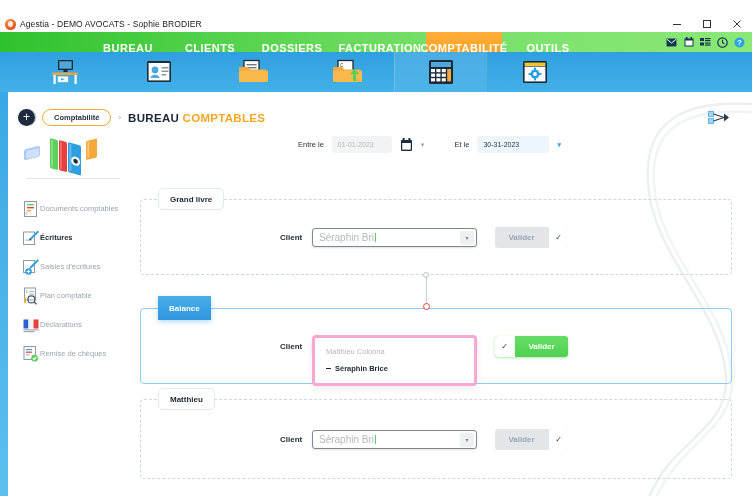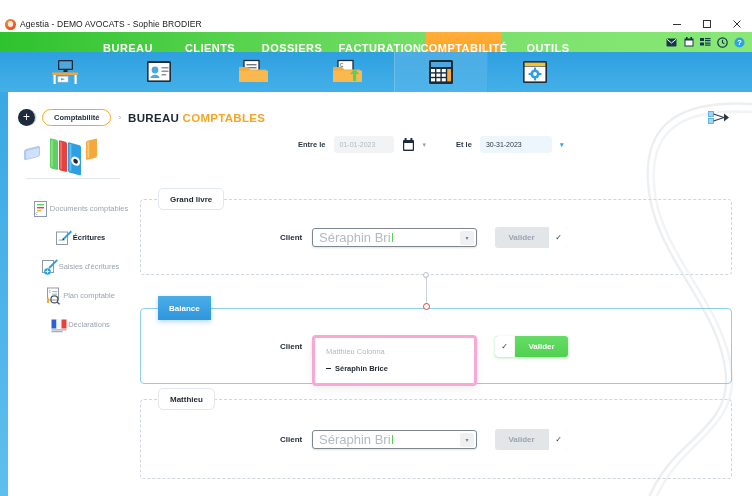--- a/index.html
+++ b/index.html
@@ -109,28 +109,28 @@
   .crumbtitle .t2 { color: #f5a623; }
 
   .cuticon { position: absolute; top: 19px; right: 22px; width: 22px; height: 14px; }
 
   
   .books { position: absolute; top: 44px; left: 14px; width: 104px; height: 40px; }
   .sidedivider { position: absolute; top: 86px; left: 18px; width: 94px; height: 1px; background: #dfe6ec; }
 
   
   .nav { position: absolute; top: 102px; left: 14px; width: 116px; }
-  .navitem { display: flex; align-items: center; height: 29px; margin-bottom: 0px; justify-content: center; }
+  .navitem { display: flex; align-items: center; height: 29px; margin-bottom: 0px; }
   .navitem .ni-icon { width: 18px; height: 18px; flex: 0 0 18px; }
   .navitem .ni-label { font-size: 7.5px; color: #9aa5b1; line-height: 9.5px; }
   .navitem.active .ni-label { color: #1d2733; font-weight: bold; }
 
   
   .daterow { position: absolute; top: 44px; left: 290px; display: flex; align-items: center; gap: 8px; }
-  .dlabel { font-size: 7.5px; font-weight: bold; color: #2a3744; }
+  .dlabel { font-size: 7.5px; font-weight: normal; color: #2a3744; }
   .dfield {
     background: #f1f3f5; border-radius: 3px; height: 17px; width: 60px;
     display: flex; align-items: center; padding: 0 6px;
     font-size: 7px; color: #b3bac1;
   }
   .dfield.alt { background: #eef6fd; color: #2a3744; width: 72px; font-size: 7px; }
   .calbtn { width: 13px; height: 14px; }
   .caret { font-size: 7px; color: #9aa5b1; }
   .caret.blue { color: #3aa8e4; font-weight: bold; }
   .gap22 { width: 14px; }
@@ -159,21 +159,21 @@
   .formrow { position: absolute; top: 50%; left: 0; width: 100%; transform: translateY(-50%);
              display: flex; align-items: center; }
   .flabel { position: absolute; left: 140px; font-size: 8px; font-weight: bold; color: #1d2733; }
 
   .combo {
     position: absolute; left: 172px; width: 165px; height: 19px;
     background: #fff; border: 1px solid #7d8790; border-radius: 3px;
     display: flex; align-items: center; padding-left: 6px;
     box-shadow: 0 1px 2px rgba(0,0,0,.12);
   }
-  .combo .cval { font-size: 13px; color: #b3bac1; }
+  .combo .cval { font-size: 10px; color: #b3bac1; }
   .combo.focused { border-color: #4a5560; }
   .combo.focused .cval { color: #1d2733; }
   .combo .caretbox {
     position: absolute; right: 2px; top: 2px; width: 14px; height: 14px;
     background: #eef0f2; border-radius: 2px;
     display: flex; align-items: center; justify-content: center;
     font-size: 6px; color: #7b858e;
   }
   .combo.focused .caretbox { background: #3aa8e4; color: #fff; }
   .cursorbar {
@@ -525,20 +525,33 @@
             <rect x="1.5" y="3.5" width="5" height="9" fill="#2e5fd0"></rect>
             <rect x="6.5" y="3.5" width="5" height="9" fill="#f2f5f8"></rect>
             <rect x="11.5" y="3.5" width="5" height="9" fill="#e8403c"></rect>
             <rect x="1.5" y="13.4" width="15" height="1" fill="#8e9aa6"></rect>
             <rect x="1.5" y="15.2" width="11" height="1" fill="#8e9aa6"></rect>
           </svg>
         </span>
         <span class="ni-label">Déclarations</span>
       </div>
 
+      <div class="navitem">
+        <span class="ni-icon">
+          <svg width="18" height="18" viewBox="0 0 18 18">
+            <rect x="2" y="1.5" width="11.5" height="13" fill="#fff" stroke="#8e9aa6" stroke-width="1"></rect>
+            <rect x="4" y="4" width="6" height="1.2" fill="#2e9fe0"></rect>
+            <rect x="4" y="6.6" width="6" height="1.2" fill="#e8403c"></rect>
+            <rect x="4" y="9.2" width="3.4" height="1.2" fill="#aab5c0"></rect>
+            <circle cx="12.6" cy="13.2" r="3.4" fill="#5fcf5f"></circle>
+            <path d="M10.9 13.2 l1.2 1.3 l2.3 -2.6" stroke="#fff" stroke-width="1.2" fill="none"></path>
+          </svg>
+        </span>
+        <span class="ni-label">Remise de chèques</span>
+      </div>
     </div>
 
     <div class="daterow">
       <span class="dlabel">Entre le</span>
       <span class="dfield">01-01-2023</span>
       <span class="calbtn">
         <svg width="13" height="14" viewBox="0 0 13 14">
           <rect x="1" y="2" width="11" height="11" rx="1" fill="#1b2b3a"></rect>
           <rect x="2.2" y="5" width="8.6" height="6.6" fill="#fff"></rect>
           <rect x="2.6" y="0" width="2" height="3" rx=".6" fill="#1b2b3a"></rect>

